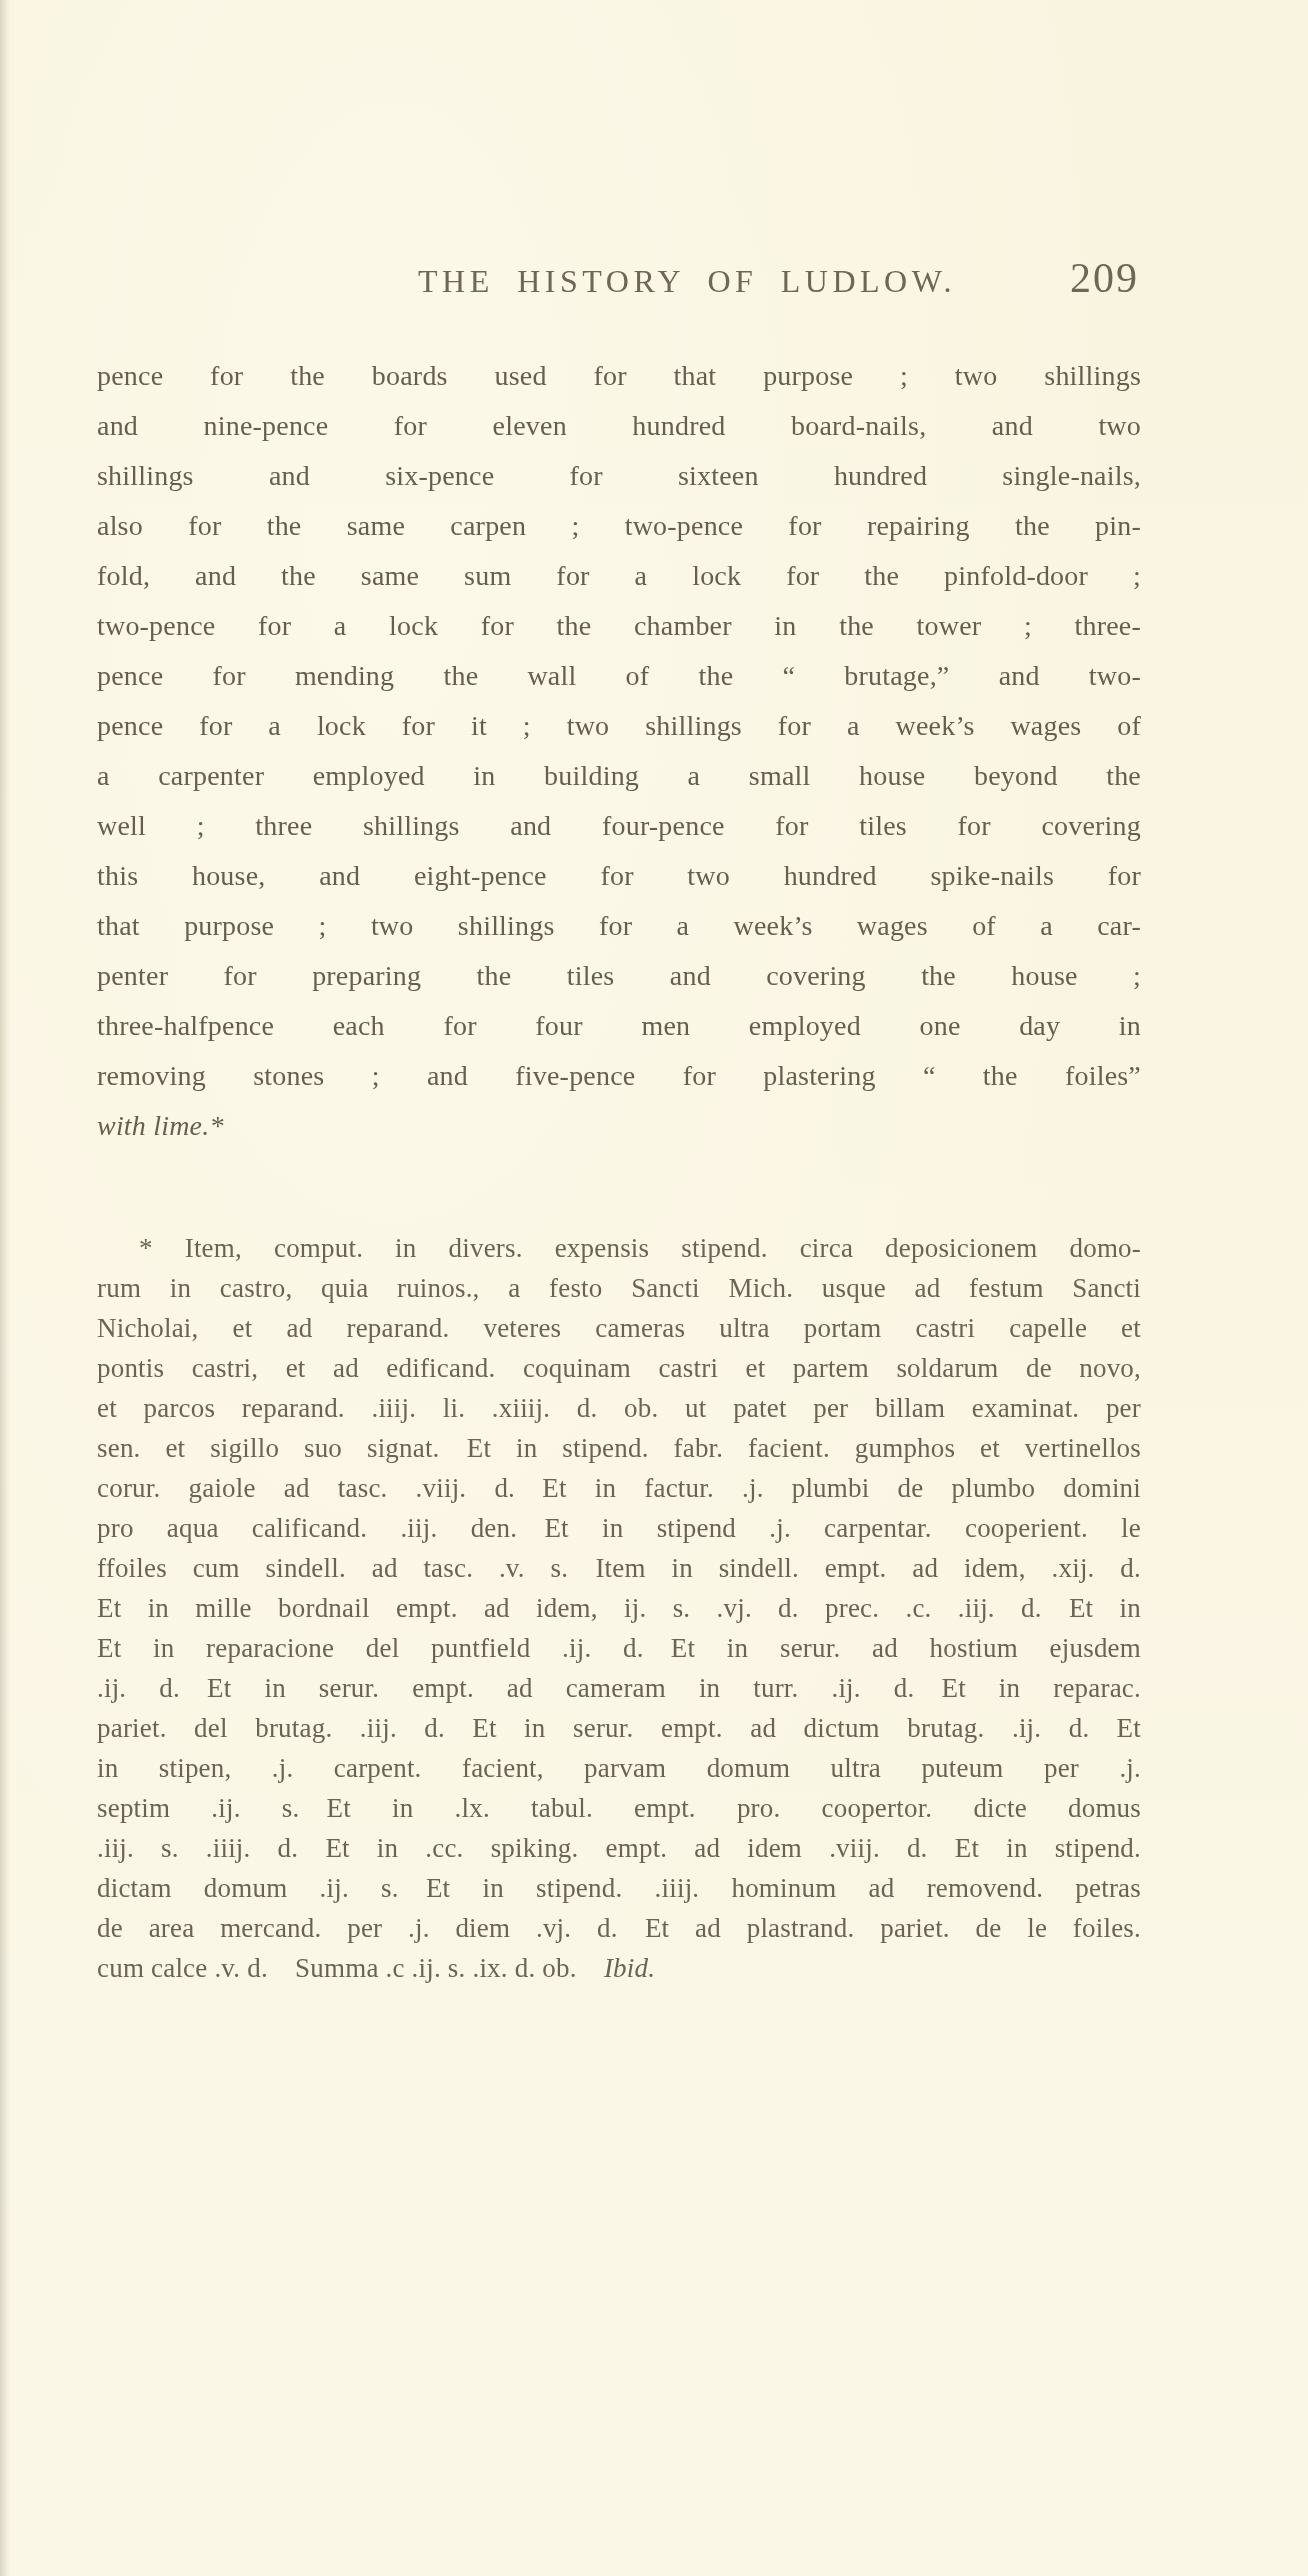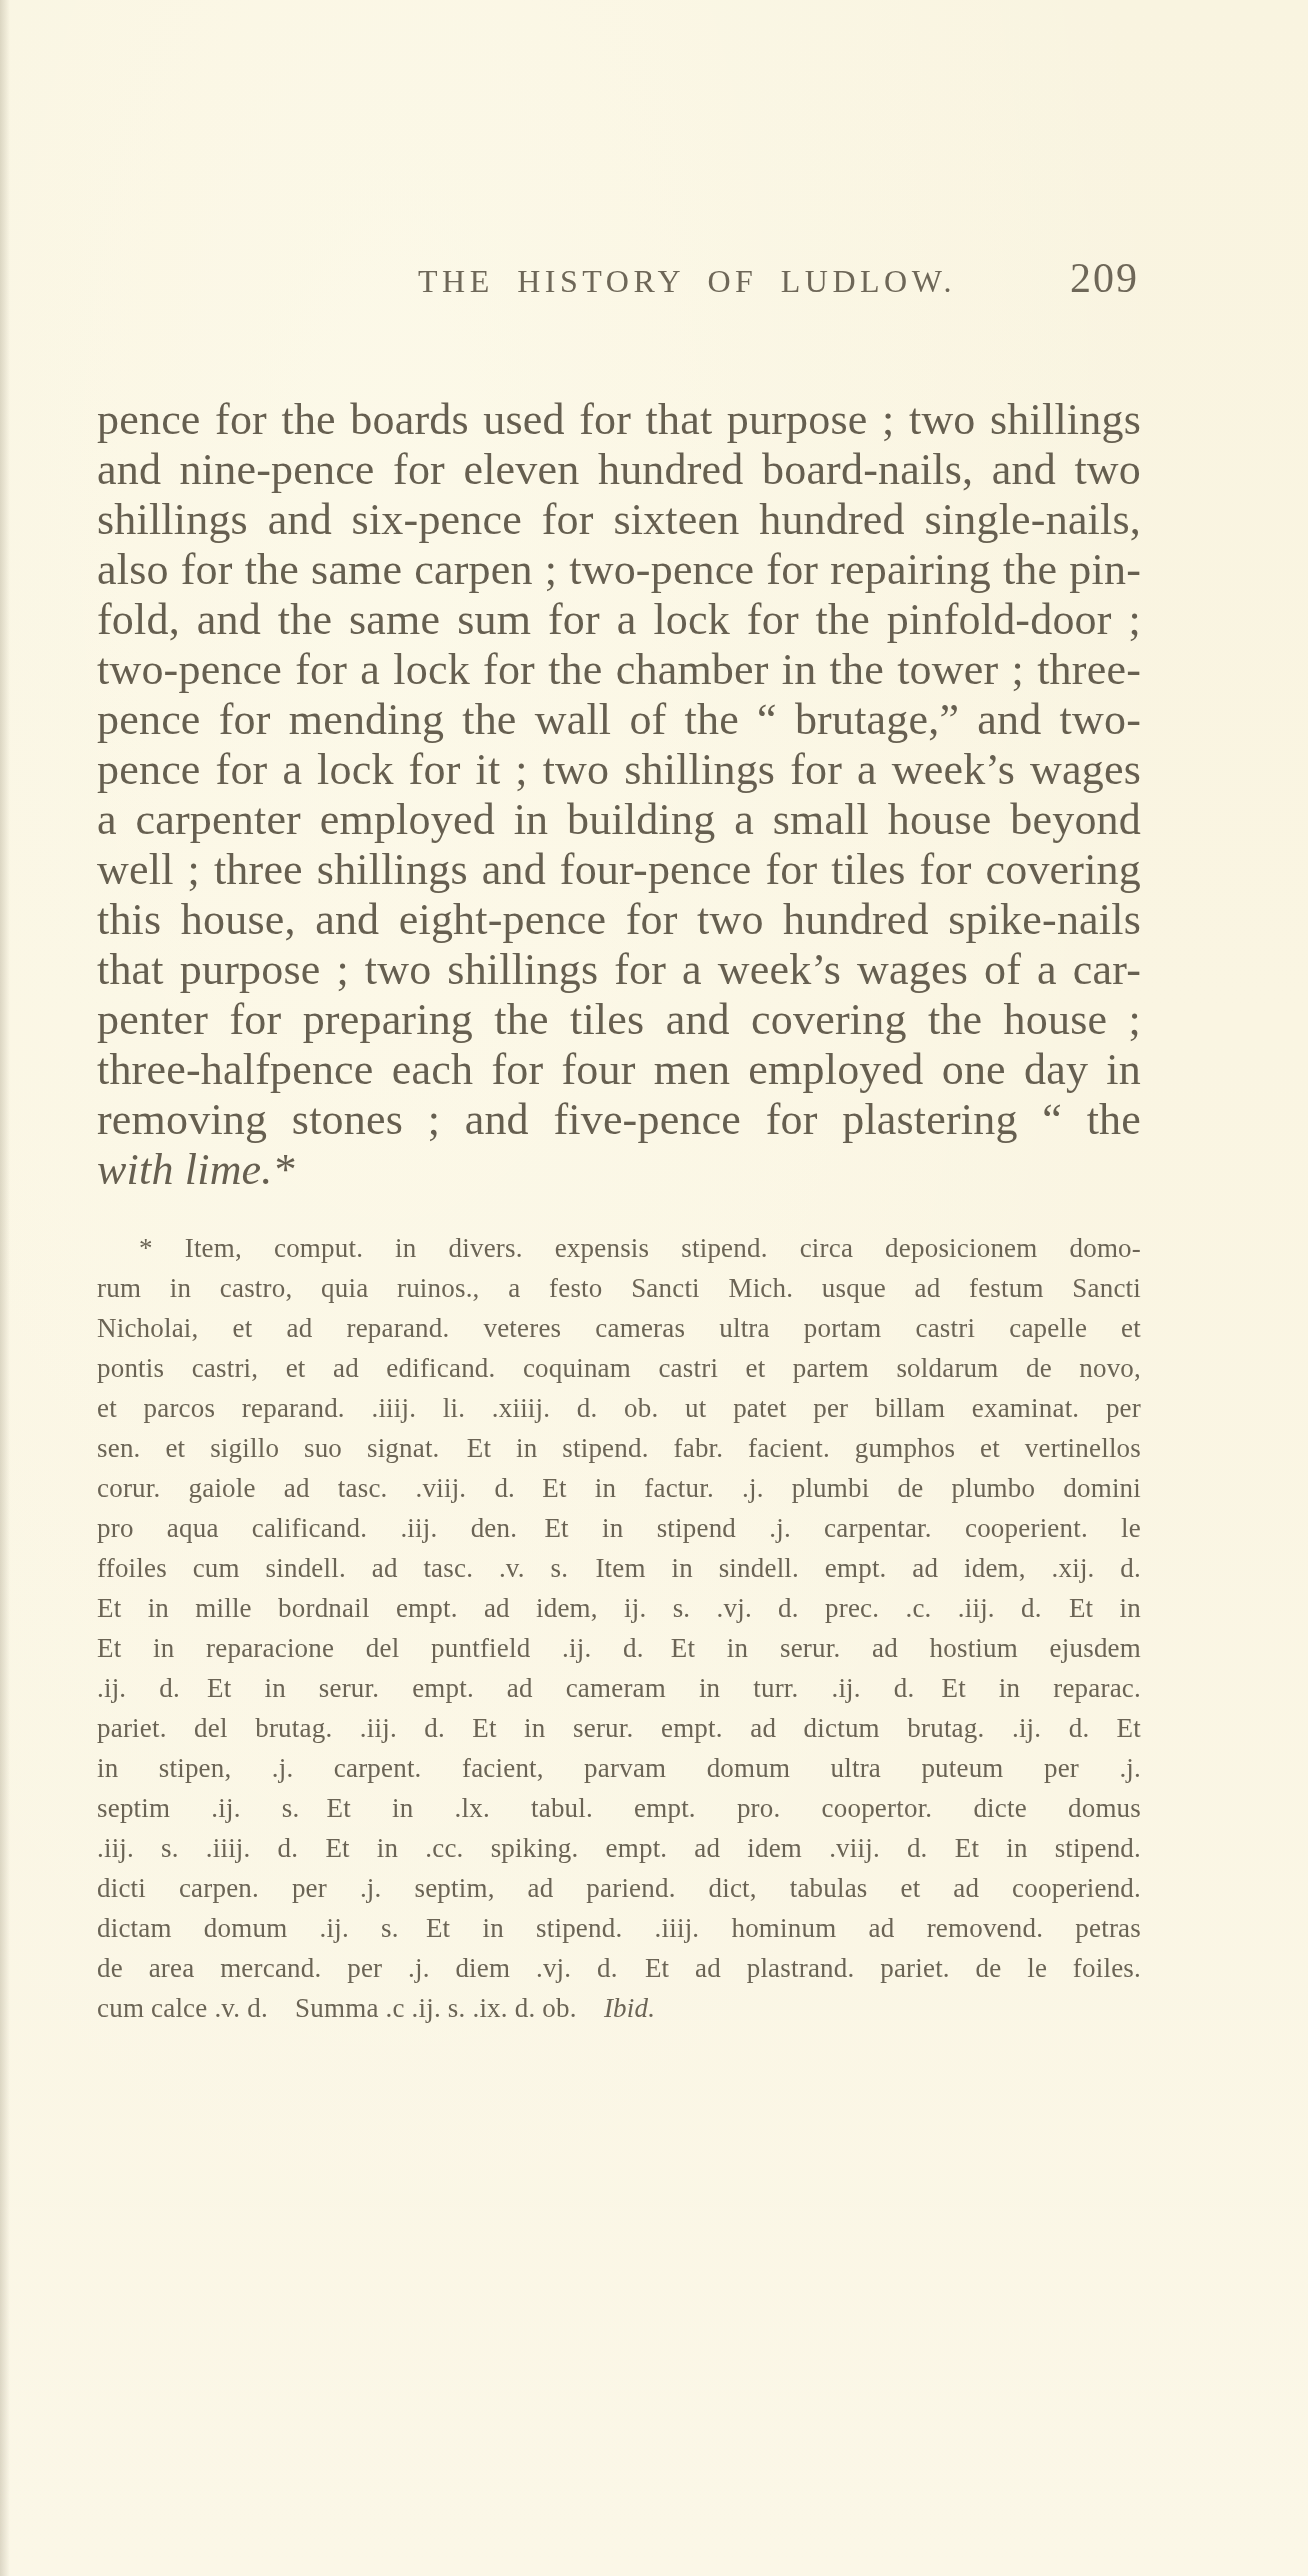--- a/index.html
+++ b/index.html
@@ -51,25 +51,24 @@
     line-height: 46px;
     letter-spacing: 2px;
     color: #6e6758;
   }
 
   .body-text {
     position: absolute;
     left: 97px;
     top: 351px;
     width: 1044px;
-    font-size: 44px;
+    font-size: 28px;
     line-height: 50px;
     letter-spacing: 0.2px;
     color: #665f50;
-    margin-top: 44px;
   }
   .body-text .line {
     height: 50px;
     overflow: hidden;
     text-align: justify;
     text-align-last: justify;
   }
   .body-text .line.last {
     text-align-last: left;
     font-style: italic;
@@ -133,21 +132,20 @@
     <div class="line">corur. gaiole ad tasc. .viij. d. Et in factur. .j. plumbi de plumbo domini</div>
     <div class="line">pro aqua calificand. .iij. den. Et in stipend .j. carpentar. cooperient. le</div>
     <div class="line">ffoiles cum sindell. ad tasc. .v. s. Item in sindell. empt. ad idem, .xij. d.</div>
     <div class="line">Et in mille bordnail empt. ad idem, ij. s. .vj. d. prec. .c. .iij. d. Et in</div>
     <div class="line">Et in reparacione del puntfield .ij. d. Et in serur. ad hostium ejusdem</div>
     <div class="line">.ij. d. Et in serur. empt. ad cameram in turr. .ij. d. Et in reparac.</div>
     <div class="line">pariet. del brutag. .iij. d. Et in serur. empt. ad dictum brutag. .ij. d. Et</div>
     <div class="line">in stipen, .j. carpent. facient, parvam domum ultra puteum per .j.</div>
     <div class="line">septim .ij. s. Et in .lx. tabul. empt. pro. coopertor. dicte domus</div>
     <div class="line">.iij. s. .iiij. d. Et in .cc. spiking. empt. ad idem .viij. d. Et in stipend.</div>
-    <div class="line">dicti carpen. per .j. septim, ad pariend. dict, tabulas et ad cooperiend.</div>
     <div class="line">dictam domum .ij. s. Et in stipend. .iiij. hominum ad removend. petras</div>
     <div class="line">de area mercand. per .j. diem .vj. d. Et ad plastrand. pariet. de le foiles.</div>
     <div class="line last">
       <span>cum calce .v. d. Summa .c .ij. s. .ix. d. ob. </span><span class="ibid">Ibid.</span>
     </div>
   </div>
 
 </div>
 
 

